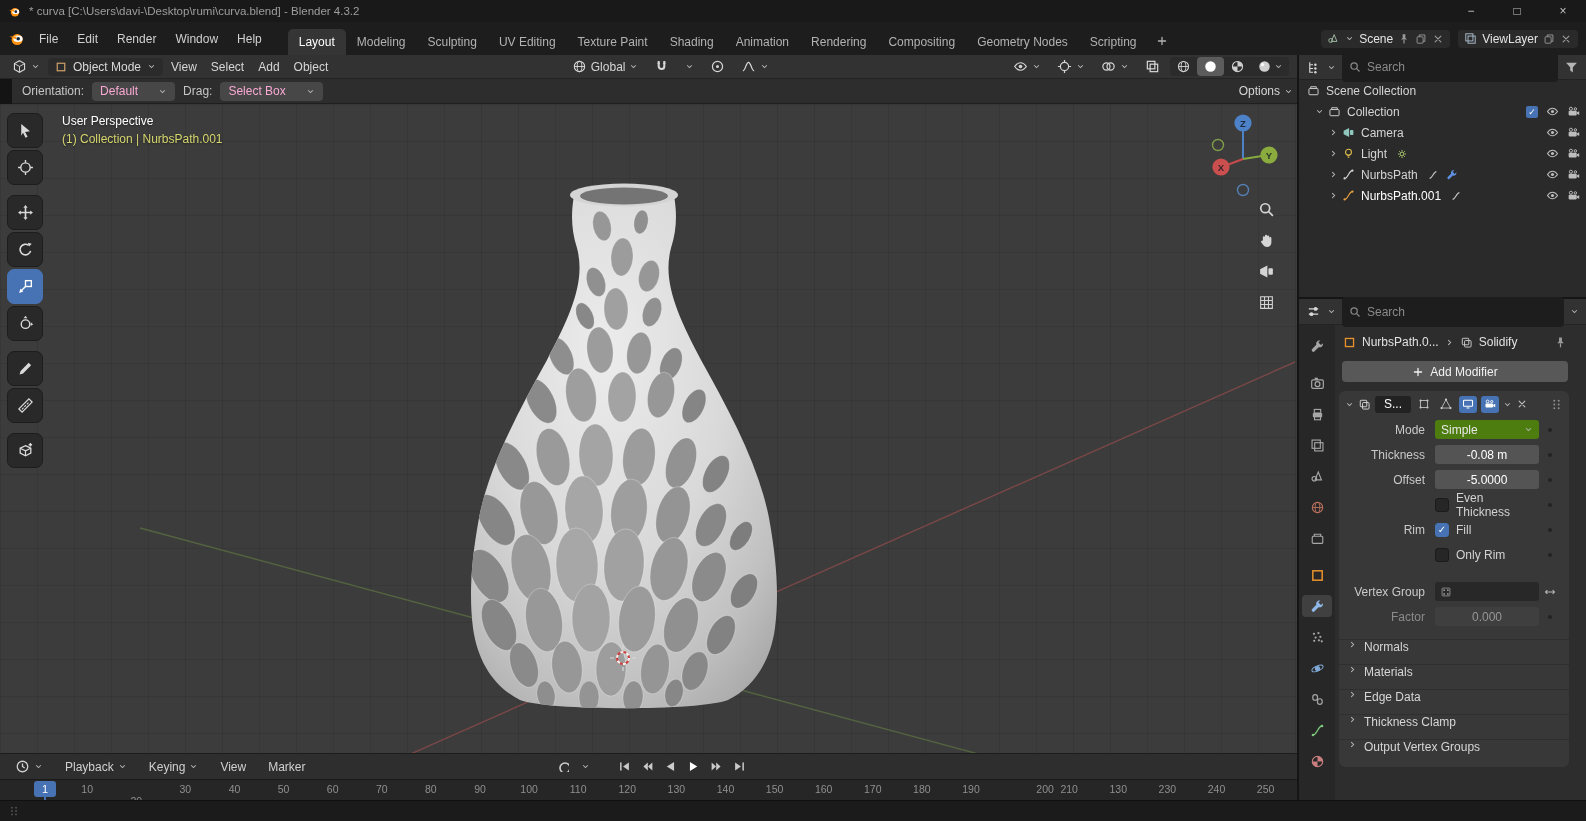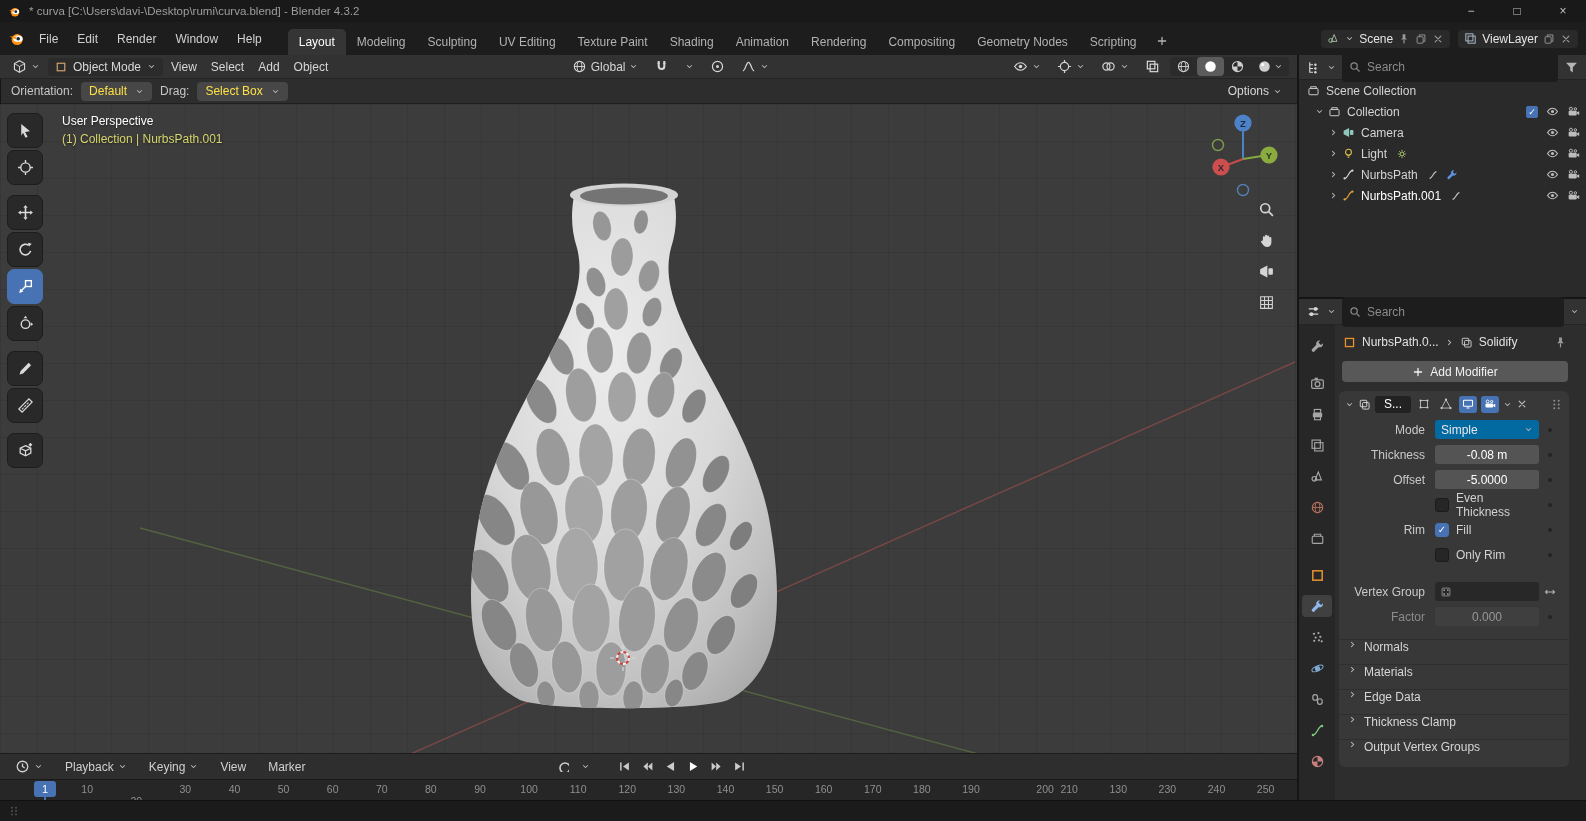--- a/index.html
+++ b/index.html
@@ -29,23 +29,23 @@
 
 #vheader{left:0;top:55px;width:1297px;height:24px;background:#323232;display:flex;align-items:center;gap:2px;padding:0 6px;border-bottom:1px solid #242424}
 .hbtn{display:flex;align-items:center;gap:4px;padding:2px 6px;border-radius:4px;color:#d6d6d6}
 .modedd{background:#2b2b2b;border-radius:4px;padding:2px 7px;display:flex;gap:6px;align-items:center}
 .ctr{margin-left:auto;display:flex;align-items:center;gap:4px}
 .rgt{margin-left:auto;display:flex;align-items:center;gap:4px;padding-right:2px}
 .shade{display:flex;background:#2b2b2b;border-radius:4px}
 .shbtn{padding:2px 6px;display:flex;align-items:center;gap:2px;border-radius:4px;color:#cfcfcf}
 .shbtn.on{background:#5c5c5c;color:#fff}
 
-#toolrow{left:1px;top:79px;width:1297px;height:25px;background:#2d2d2d;display:flex;align-items:center;gap:8px;padding:0 10px;border-bottom:1px solid #1f1f1f}
+#toolrow{left:12px;top:79px;width:1297px;height:25px;background:#2d2d2d;display:flex;align-items:center;gap:8px;padding:0 10px;border-bottom:1px solid #1f1f1f}
 .lbl{color:#c6c6c6}
-.dd{background:#474747;border-radius:4px;height:19px;display:flex;align-items:center;gap:8px;padding:9px 8px;color:#fde047}
+.dd{background:#474747;border-radius:4px;height:19px;display:flex;align-items:center;gap:20px;padding:9px 8px;color:#f9a8d4}
 
 #viewport{left:0;top:104px;width:1297px;height:649px;background-color:#3c3c3c;background-image:linear-gradient(rgba(0,0,0,.085) 1px,transparent 1px),linear-gradient(90deg,rgba(0,0,0,.085) 1px,transparent 1px);background-size:37px 37px;overflow:hidden}
 .vpt1{position:absolute;left:62px;top:10px;color:#fff;text-shadow:0 1px 2px rgba(0,0,0,.45)}
 .vpt2{position:absolute;left:62px;top:28px;color:#d6d66e;text-shadow:0 1px 2px rgba(0,0,0,.45)}
 #toolbar{position:absolute;left:7px;top:9px;display:flex;flex-direction:column;gap:2px}
 .tool{width:36px;height:35px;background:rgba(40,40,40,.93);border:1px solid #1d1d1d;border-radius:7px;display:flex;align-items:center;justify-content:center;color:#dadada}
 .tool.on{background:#4772b3;border-color:#4772b3;color:#fff}
 .tgap{height:6px}
 #gizmo{position:absolute;left:1203px;top:6px}
 #navicons{position:absolute;left:1258px;top:97px;display:flex;flex-direction:column;gap:14px;align-items:center;color:#d5d5d5}
@@ -86,21 +86,21 @@
 .mtog{width:18px;height:17px;border-radius:3px;display:flex;align-items:center;justify-content:center;color:#c9c9c9}
 .mtog.on{background:#4772b3;color:#fff}
 .prow{display:flex;align-items:center;height:25px}
 .plbl{width:96px;text-align:right;padding-right:10px;color:#c9c9c9;flex:none}
 .plbl.dis{color:#8b8b8b}
 .pval{width:104px;flex:none;display:flex;align-items:center}
 .pdot{width:22px;display:flex;justify-content:center;align-items:center;color:#b5b5b5}
 .dot{width:4px;height:4px;border-radius:50%;background:#232323}
 .numf{width:104px;height:19px;background:#545454;border-radius:3px;color:#fff;display:flex;align-items:center;justify-content:center}
 .numf.dis{background:#3f3f3f;color:#979797}
-.ddf{width:104px;height:19px;background:#0369a1;border-radius:3px;color:#e8e8e8;display:flex;align-items:center;justify-content:space-between;padding:0 6px}
+.ddf{width:104px;height:19px;background:#4d7c0f;border-radius:3px;color:#e8e8e8;display:flex;align-items:center;justify-content:space-between;padding:0 6px}
 .vgf{width:104px;height:19px;background:#282828;border-radius:3px;display:flex;align-items:center;gap:5px;padding:0 5px;color:#9a9a9a}
 .cb{width:14px;height:14px;border-radius:3px;background:#262626;border:1px solid #1b1b1b;color:#fff;font-size:10px;line-height:12px;text-align:center;flex:none}
 .cb.on{background:#4772b3;border-color:#4772b3}
 .cb .mk{display:none}
 .cb.on .mk{display:block}
 .cblbl{margin-left:7px;color:#d2d2d2}
 .sect{display:flex;align-items:flex-start;gap:7px;height:25px;padding-left:9px;color:#d6d6d6;border-top:1px solid rgba(0,0,0,.16)}
 
 #statusbar{left:0;top:800px;width:1586px;height:21px;background:#1b1b1b;border-top:1px solid #101010;display:flex;align-items:center;padding:0 8px;color:#8a8a8a}
 </style>

